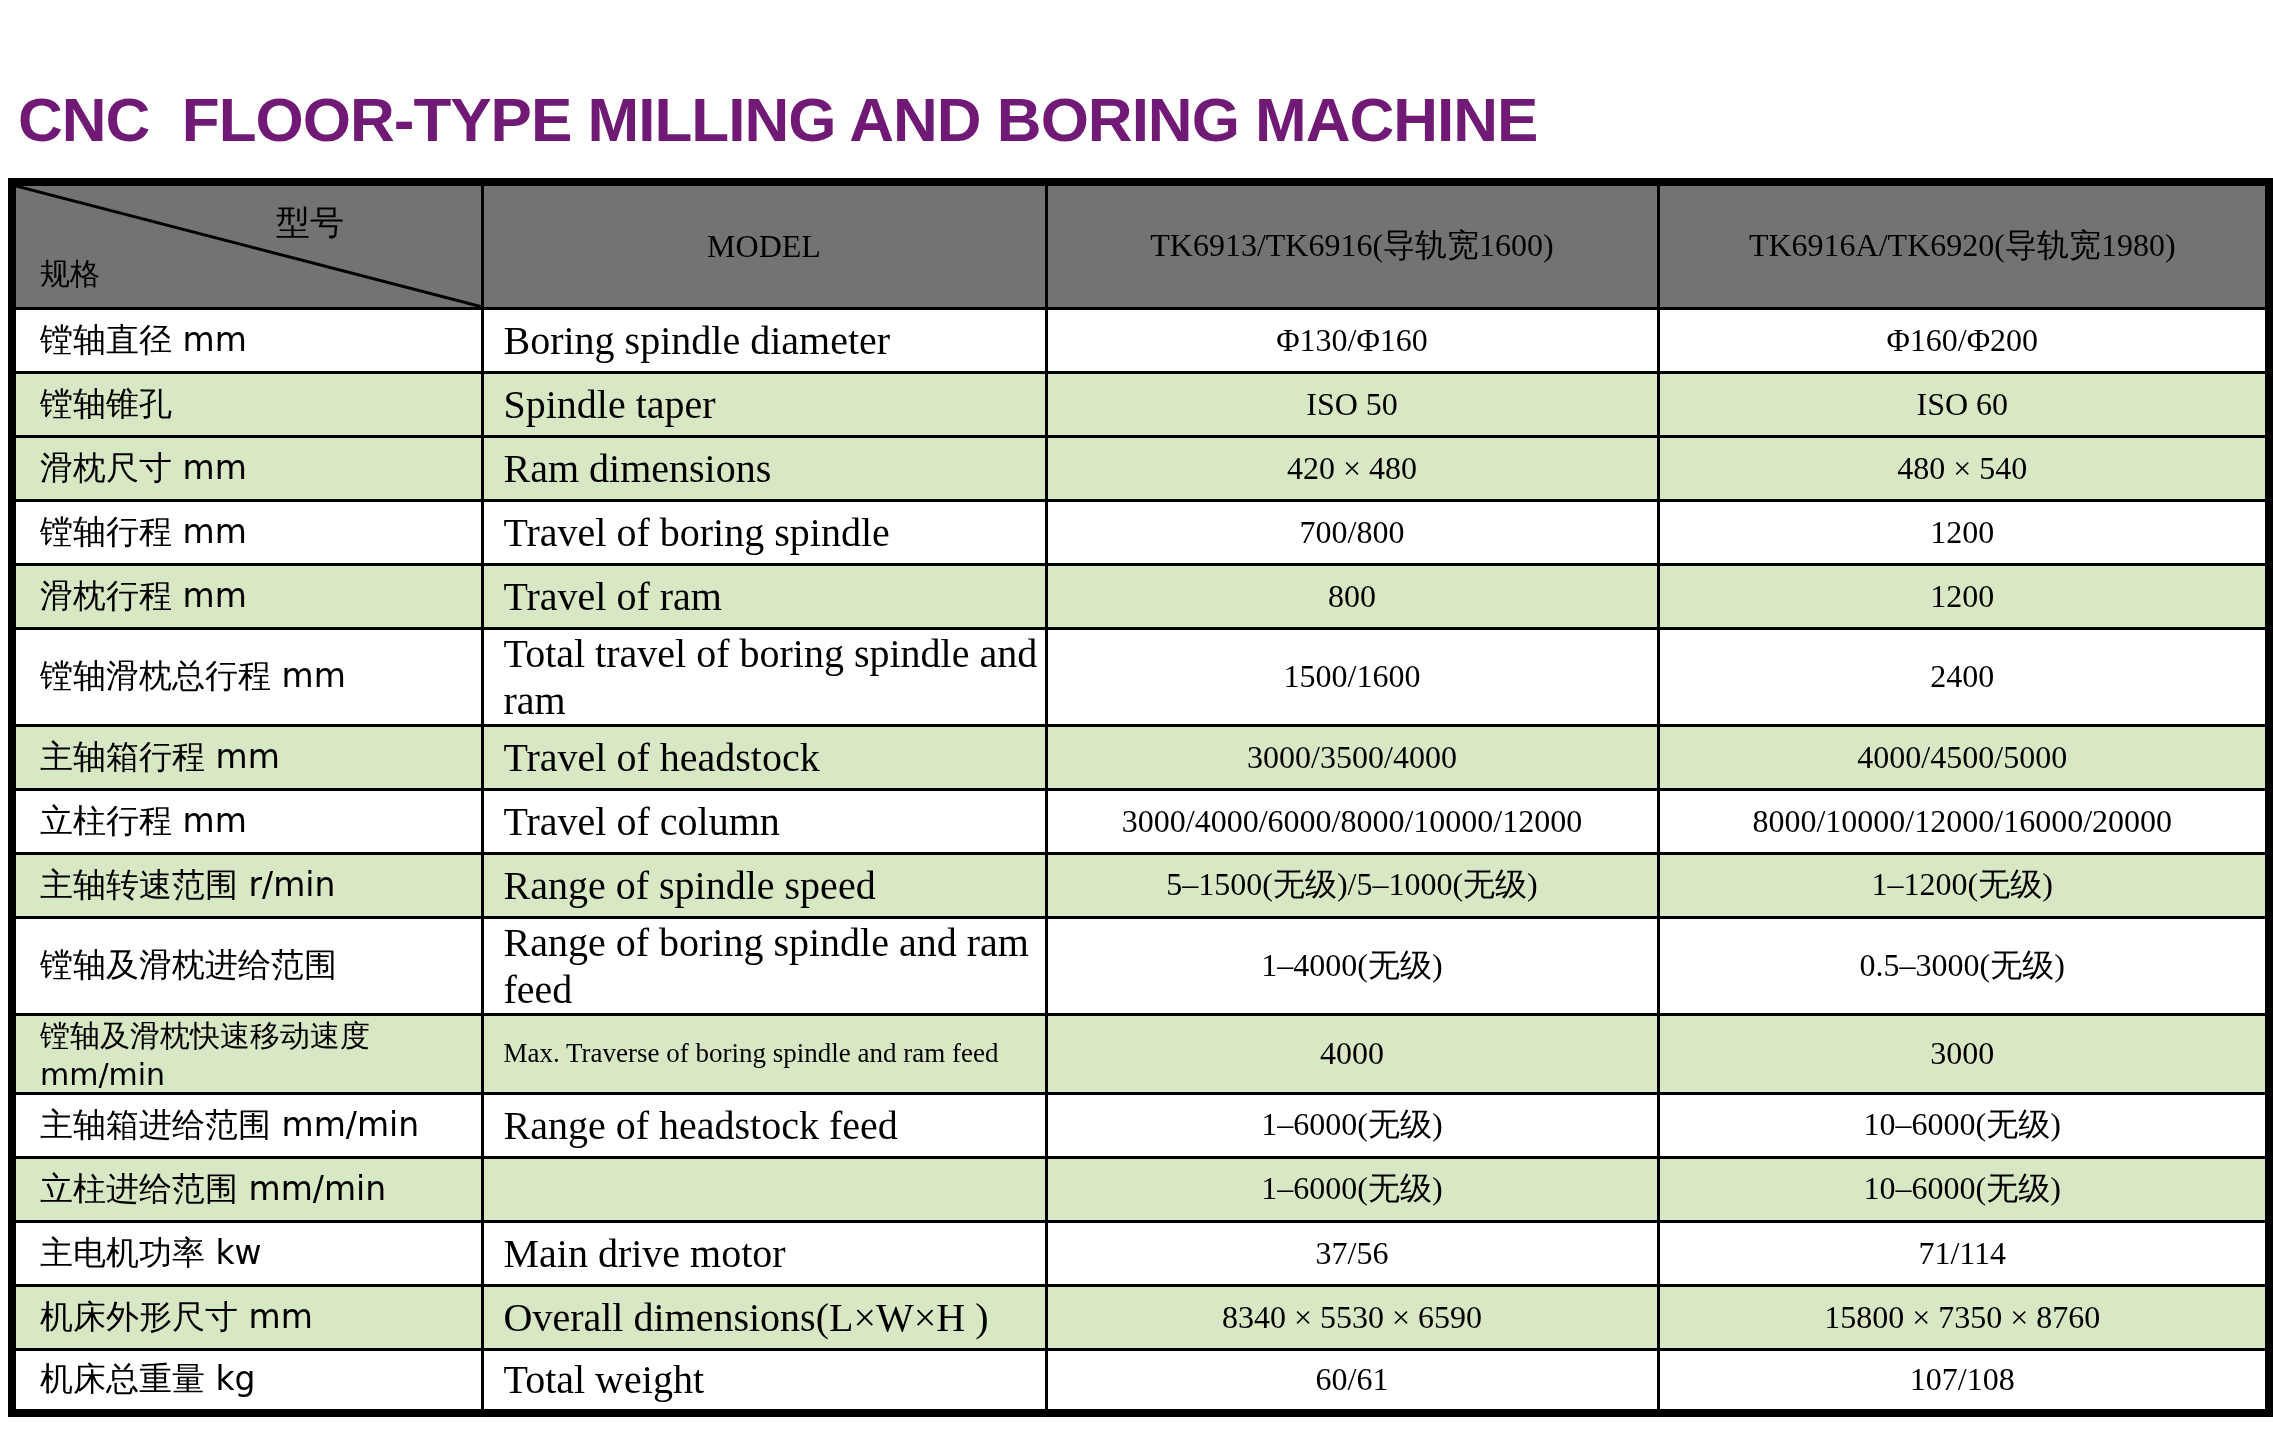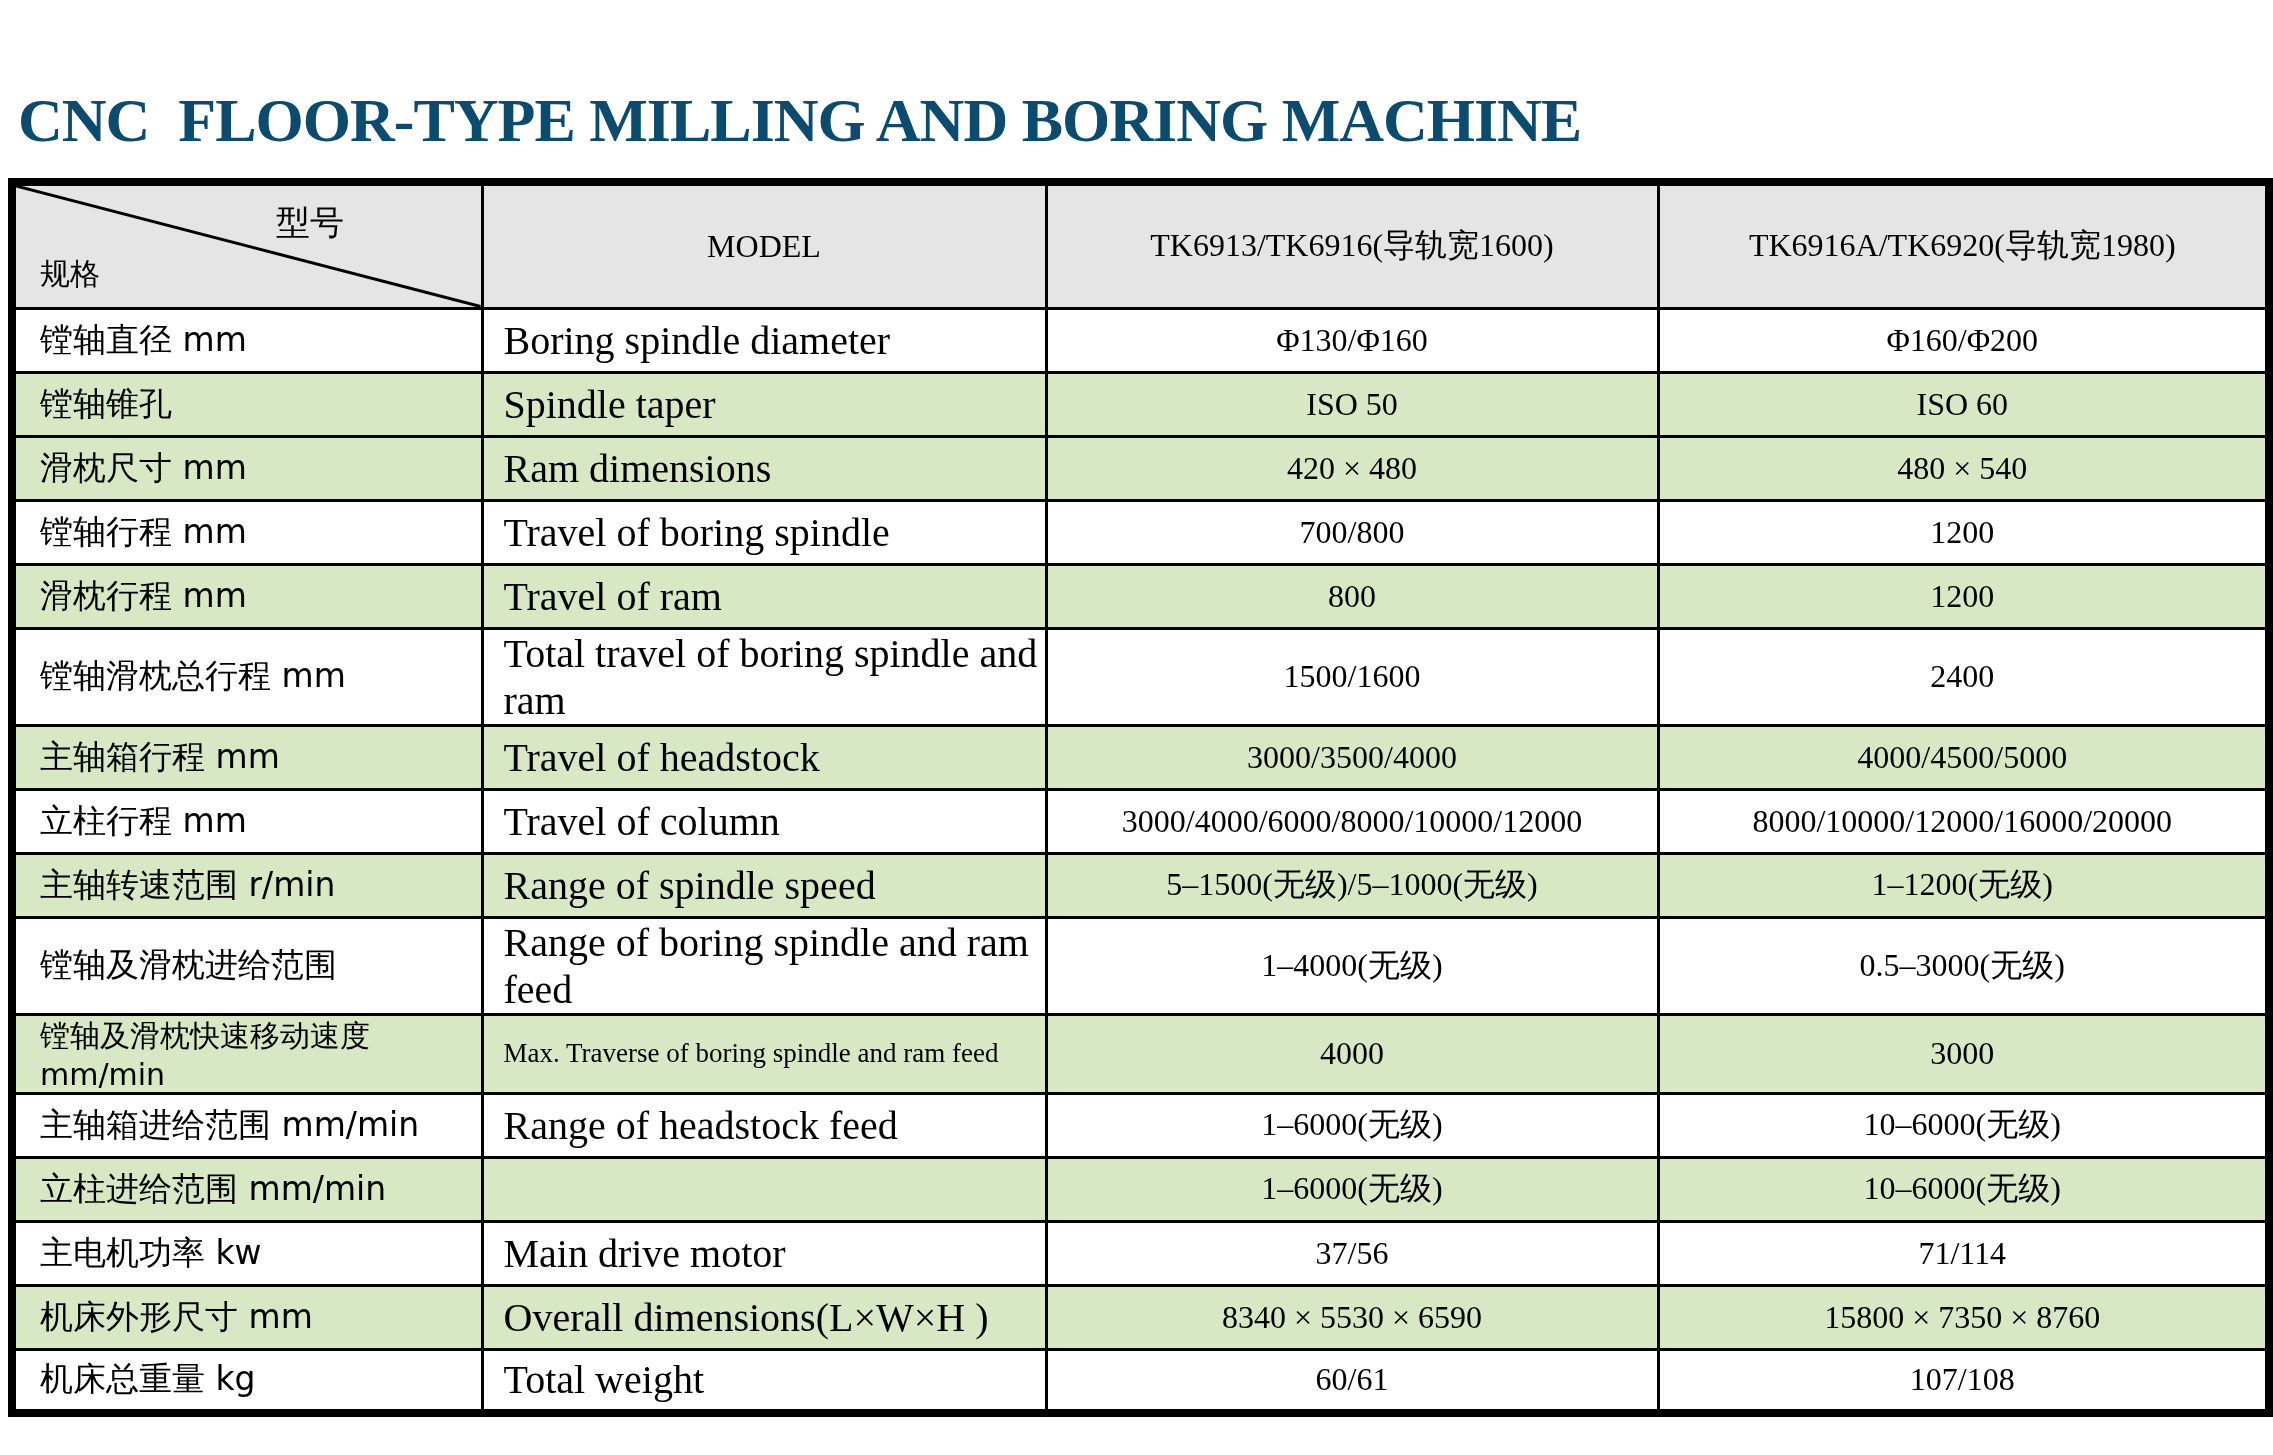--- a/index.html
+++ b/index.html
@@ -13,42 +13,42 @@
     color: #000;
   }
   .page-title {
     position: absolute;
     left: 18px;
     top: 44px;
     font-size: 62px;
     line-height: 1.1;
     white-space: pre;
     letter-spacing: -1px;
-    font-family: Liberation Serif, serif;
-    color: #0c4a6e;
+    font-family: Liberation Sans, sans-serif;
+    color: #701a75;
   }
   table.spec-table {
     position: absolute;
     left: 8px;
     top: 178px;
     width: 2257px;
     border-collapse: collapse;
     table-layout: fixed;
     border: 8px solid #000;
   }
   .spec-table th, .spec-table td {
     border: 3px solid #000;
     padding: 0;
     overflow: hidden;
   }
   .spec-table thead tr { height: 126px; }
   .spec-table tbody tr { height: 64px; }
   tr.green { background: #d8e7c4; }
   tr.white { background: #ffffff; }
-  thead tr.head { background: #e5e5e5; }
+  thead tr.head { background: #737373; }
   th { font-weight: normal; }
   
   th.corner { position: relative; }
   th.corner svg { position: absolute; left: 0; top: 0; width: 100%; height: 100%; display: block; }
   .corner-top-label {
     position: absolute;
     top: 14px;
     left: 56%;
     font-size: 34px;
     font-family: "DejaVu Sans", "Liberation Sans", sans-serif;

